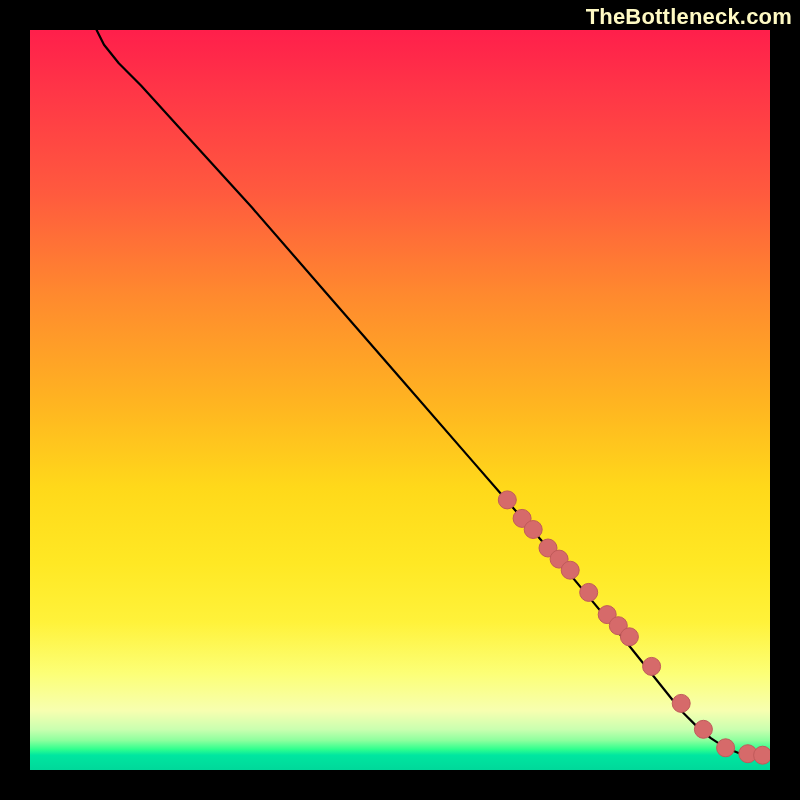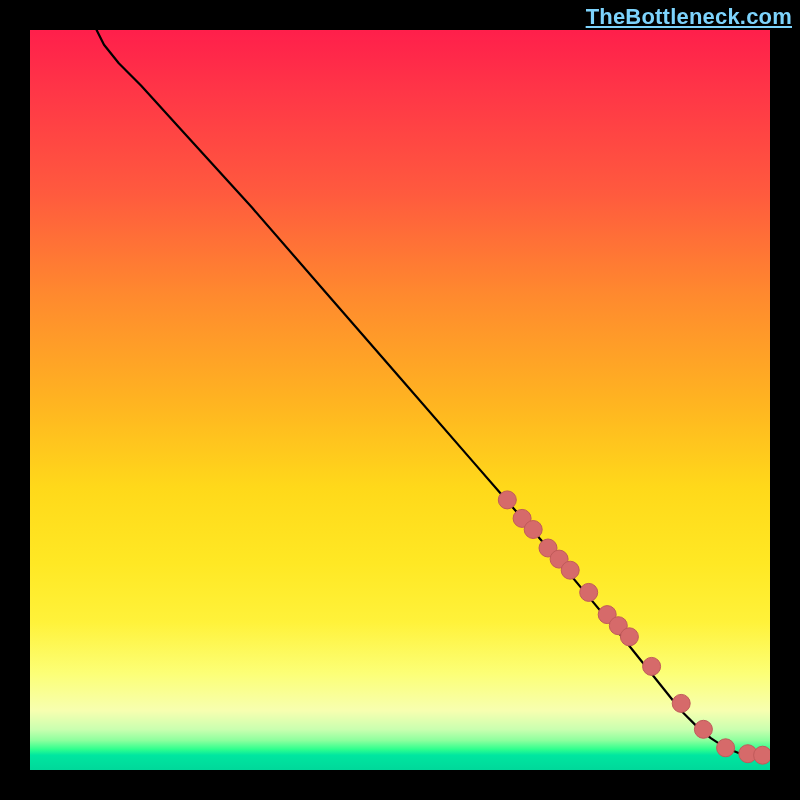--- a/index.html
+++ b/index.html
@@ -40,26 +40,25 @@
       #8dff9e 96%,
       #2fff8e 97.2%,
       #00e6a0 98%,
       #00d89a 100%
     );
   }
   .watermark {
     position: absolute;
     top: 4px;
     right: 8px;
-    color: #7dd3fc;
+    color: #fef9c3;
     font-size: 22px;
     font-weight: 600;
     letter-spacing: 0.2px;
     user-select: none;
-    text-decoration: underline;
   }
   svg.overlay {
     position: absolute;
     left: 0;
     top: 0;
     width: 740px;
     height: 740px;
   }
 </style>
 </head>

